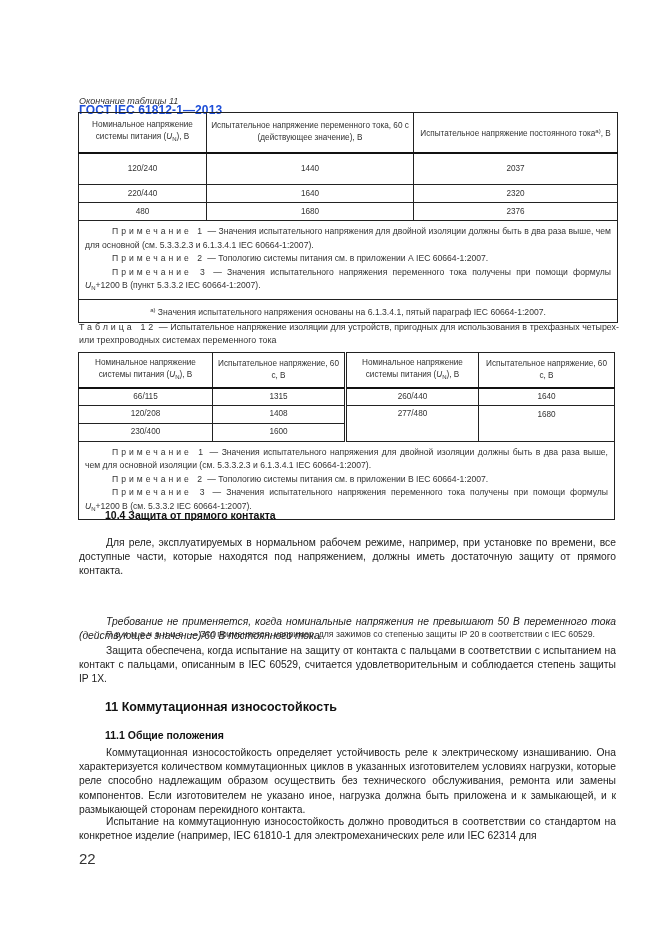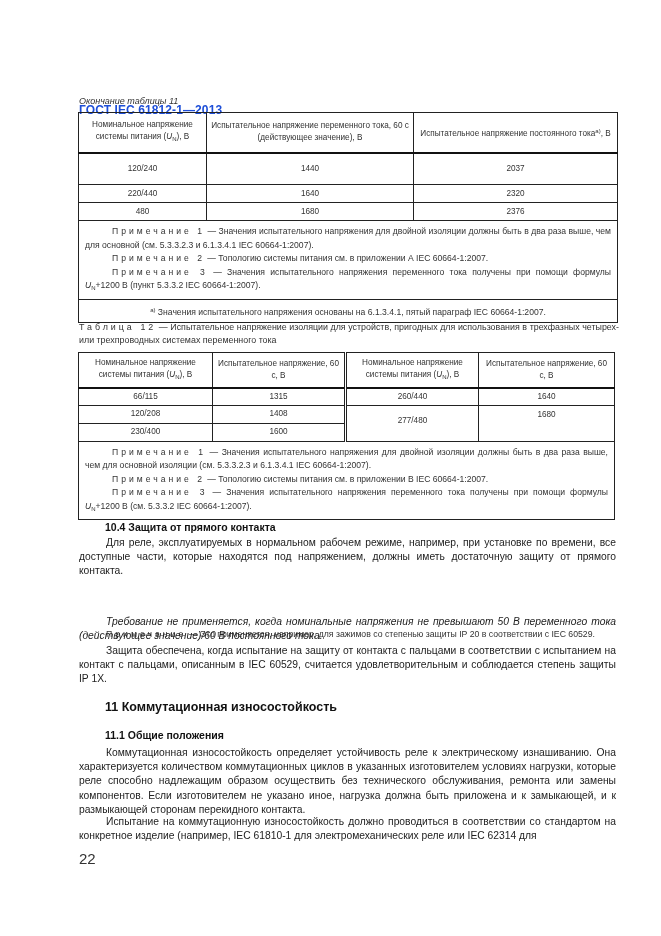--- a/index.html
+++ b/index.html
@@ -103,38 +103,38 @@
   </tr>
   <tr style="height:17px">
     <td>66/115</td>
     <td class="dbl-right">1315</td>
     <td>260/440</td>
     <td>1640</td>
   </tr>
   <tr style="height:18px">
     <td>120/208</td>
     <td class="dbl-right">1408</td>
-    <td rowspan="2" style="vertical-align:top;padding-top:9px">277/480</td>
+    <td rowspan="2" style="vertical-align:top;padding-top:2px">277/480</td>
     <td rowspan="2" style="vertical-align:top;padding-top:3px">1680</td>
   </tr>
   <tr style="height:18px">
     <td>230/400</td>
     <td class="dbl-right">1600</td>
   </tr>
   <tr class="notes">
     <td colspan="4">
       <div class="note-line"><span class="spaced">Примечание 1</span><span> — Значения испытательного напряжения для двойной изоляции должны быть в два раза выше, чем для основной изоляции (см. 5.3.3.2.3 и 6.1.3.4.1 IEC 60664-1:2007).</span></div>
       <div class="note-line"><span class="spaced">Примечание 2</span><span> — Топологию системы питания см. в приложении В IEC 60664-1:2007.</span></div>
       <div class="note-line"><span class="spaced">Примечание 3</span><span> — Значения испытательного напряжения переменного тока получены при помощи формулы </span><span class="it">U</span><span class="sub">N</span><span>+1200 В (см. 5.3.3.2 IEC 60664-1:2007).</span></div>
     </td>
   </tr>
 </tbody>
   </table>
 
-<div class="abs section-h" style="left:105px;top:521px;">10.4 Защита от прямого контакта</div>
+<div class="abs section-h" style="left:105px;top:509px;">10.4 Защита от прямого контакта</div>
 
 <div class="abs para" style="top:536px;"><span class="indent"></span><span>Для реле, эксплуатируемых в нормальном рабочем режиме, например, при установке по времени, все доступные части, которые находятся под напряжением, должны иметь достаточную защиту от прямого контакта.</span></div>
 
 <div class="abs note-para" style="top:584px;margin-top:44px;"><span class="indent" style="display:inline-block;width:27px"></span><span class="spaced">Примечание</span><span> — Это применяется, например, для зажимов со степенью защиты IP 20 в соответствии с IEC 60529.</span></div>
 
 <div class="abs para" style="top:615px;font-style:italic;"><span class="indent"></span><span>Требование не применяется, когда номинальные напряжения не превышают 50 В переменного тока (действующее значение)/60 В постоянного тока.</span></div>
 
 <div class="abs para" style="top:644px;"><span class="indent"></span><span>Защита обеспечена, когда испытание на защиту от контакта с пальцами в соответствии с испытанием на контакт с пальцами, описанным в IEC 60529, считается удовлетворительным и соблюдается степень защиты IP 1X.</span></div>
 
 <div class="abs h1">11 Коммутационная износостойкость</div>

